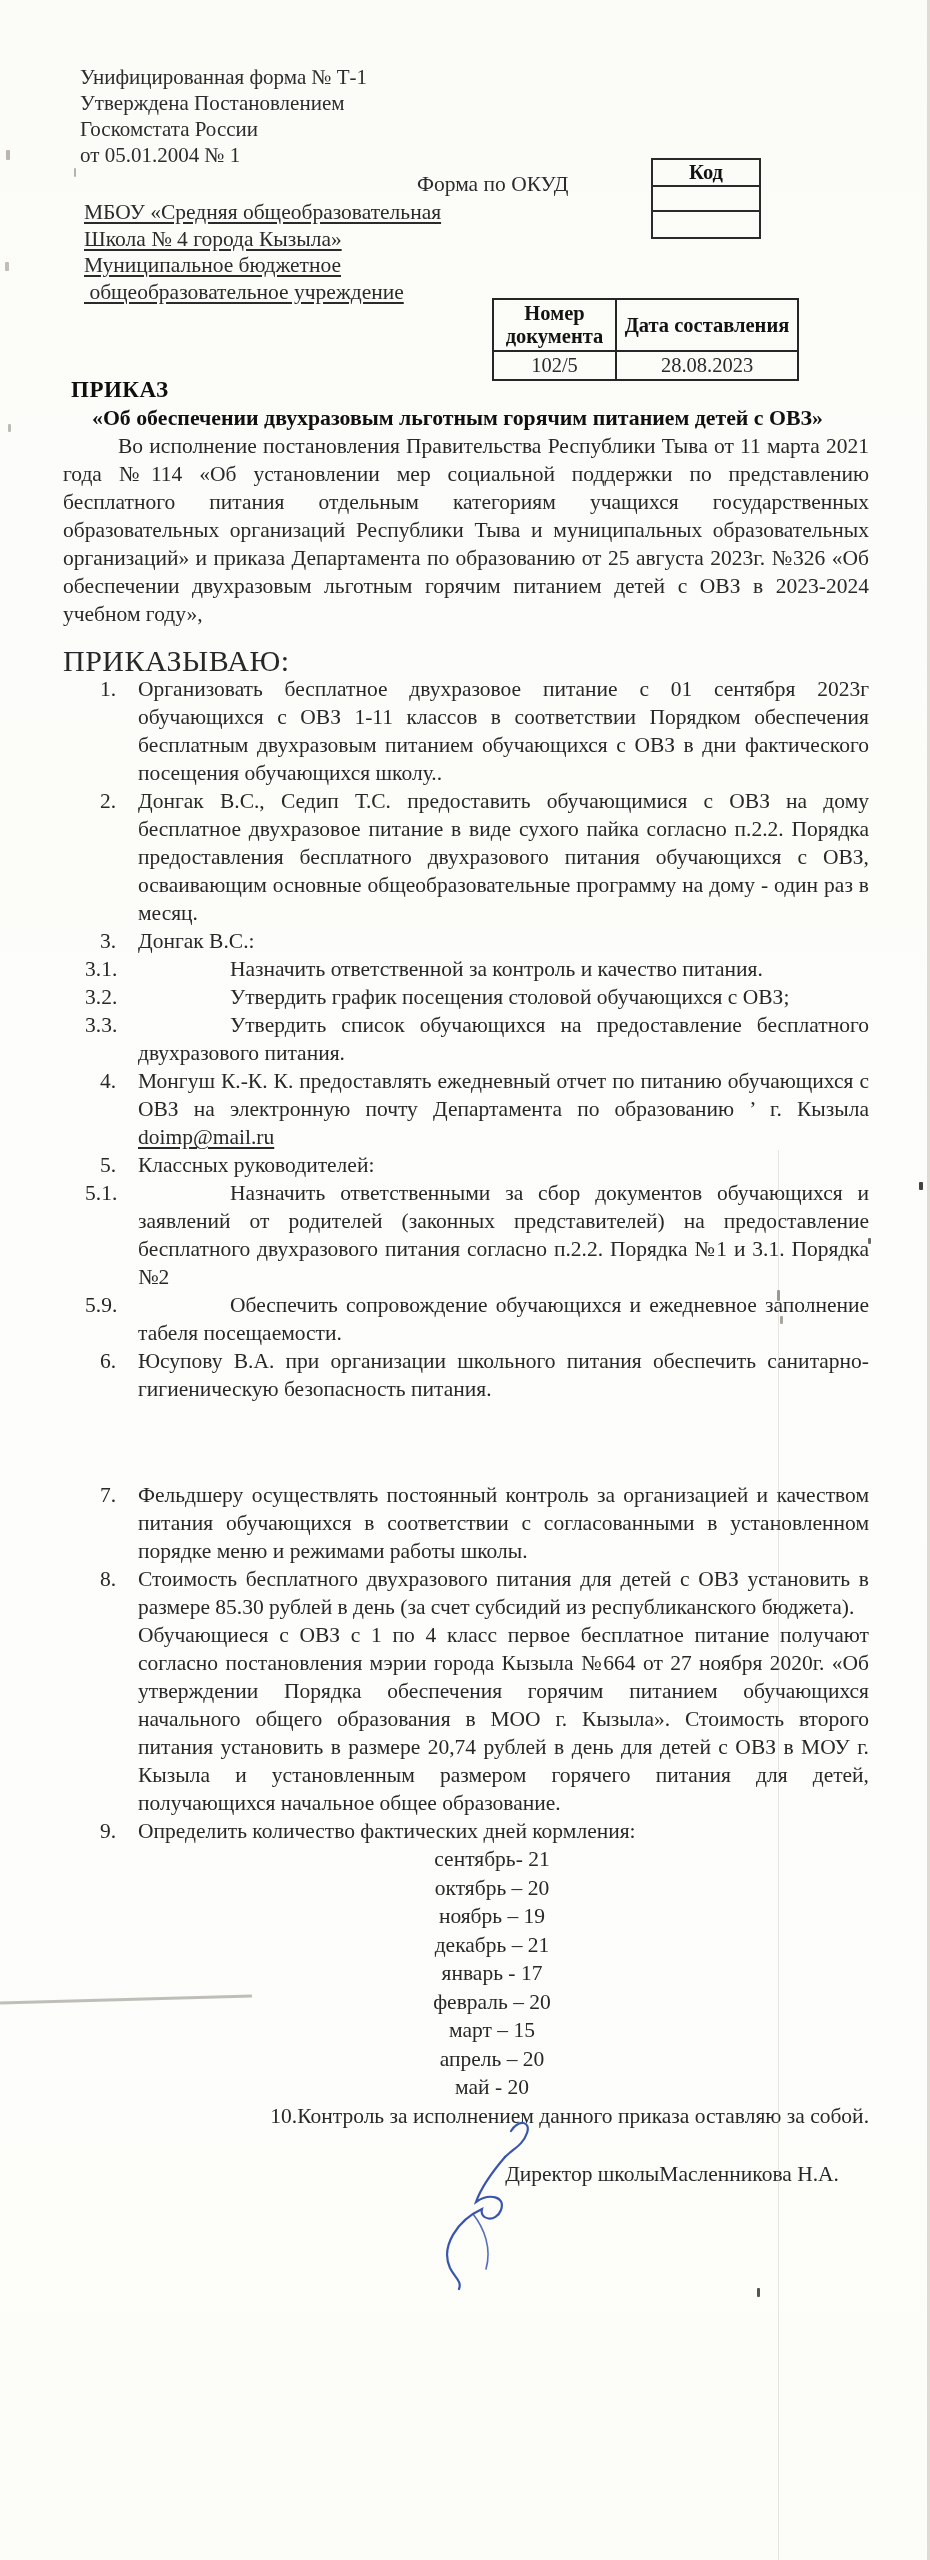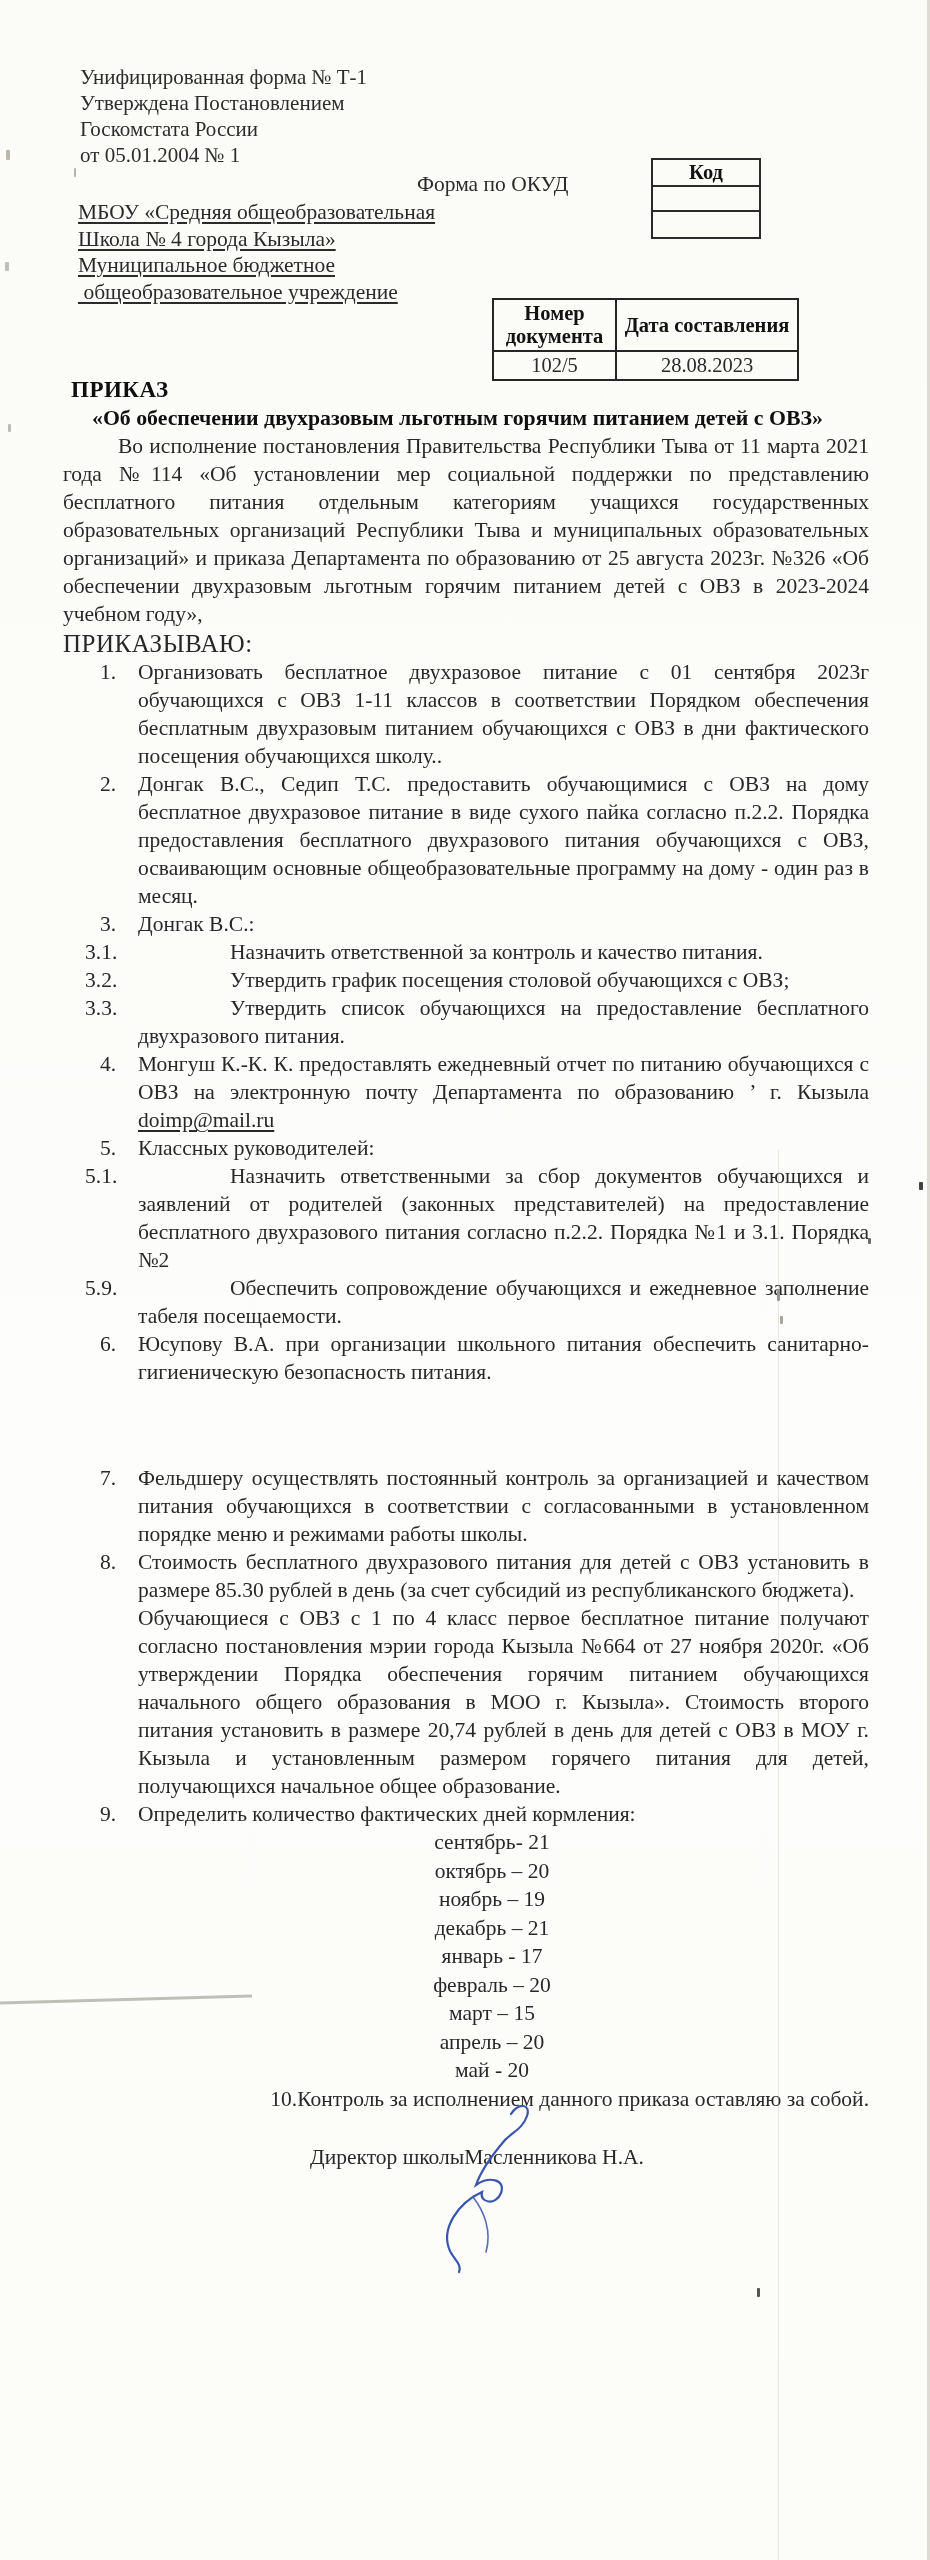--- a/index.html
+++ b/index.html
@@ -10,44 +10,44 @@
     color:#262626; overflow:hidden;
   }
   
   .hdr-block { position:absolute; left:80px; top:64px; font-size:21px; line-height:26px; color:#2c2c2c; }
   .okud { position:absolute; left:417px; top:172px; font-size:21.5px; color:#2b2b2b; }
   .kod-table { position:absolute; left:651px; top:158px; border-collapse:collapse; }
   .kod-table td { border:2px solid #2a2a2a; width:106px; text-align:center; padding:0; font-size:20.5px; }
   .kod-table .kod-head { font-weight:bold; color:#111; height:25px; }
   .kod-table .kod-empty1 { height:23px; }
   .kod-table .kod-empty2 { height:25px; }
-  .org-block { position:absolute; left:78px; top:199px; font-size:21.5px; line-height:26.5px; color:#2a2a2a; }
+  .org-block { position:absolute; left:84px; top:199px; font-size:21.5px; line-height:26.5px; color:#2a2a2a; }
   .org-block div { text-decoration:underline; text-underline-offset:3px; }
   .doc-table { position:absolute; left:492px; top:298px; border-collapse:collapse; font-size:20.5px; }
   .doc-table td { border:2px solid #262626; text-align:center; vertical-align:middle; padding:1px 4px; }
   .doc-table .dt-h { font-weight:bold; color:#131313; line-height:23px; height:48px; }
   .doc-table .c1 { width:113px; }
   .doc-table .c2 { width:172px; }
   .doc-table .dt-v { height:25px; color:#2a2a2a; }
   
   .main { position:absolute; left:63px; top:376px; width:806px; font-size:21.5px; line-height:28px; color:#282828; }
   .order-heading { font-weight:bold; font-size:23px; color:#0f0f0f; margin-left:8px; letter-spacing:.5px; }
   .order-title { font-weight:bold; font-size:21.8px; color:#101010; margin-left:29px; }
   .preamble { text-align:justify; text-indent:55px; }
-  .resolve { margin-top:2px; font-size:25px; letter-spacing:.5px; }
+  .resolve { margin-top:19px; font-size:30px; letter-spacing:.5px; }
   .item { text-align:justify; padding-left:75px; text-indent:-38px; }
   .item .num { display:inline-block; width:38px; text-indent:0; }
   .sub { text-align:justify; padding-left:75px; text-indent:-53px; }
   .sub .num { display:inline-block; width:145px; text-indent:0; }
   .item-cont { text-align:justify; padding-left:75px; }
   .months { padding-left:52px; line-height:28.5px;text-align:center; }
   .item10 { text-align:right; }
   .u { text-decoration:underline; text-underline-offset:3px; }
   .page-gap { height:78px; position:relative; }
-  .sig-row { position:relative; display:flex; justify-content:center; padding-left:52px; padding-right:30px; margin-top:30px; font-size:21.5px; }
+  .sig-row { position:relative; display:flex; justify-content:flex-end; padding-left:52px; padding-right:30px; margin-top:30px; font-size:21.5px; }
   .sig-ink { position:absolute; left:352px; top:-44px; width:150px; height:182px; }
   
   .art { position:absolute; }
   .scan-line { left:0; top:1998px; width:252px; height:3px; background:#aaa8a2; transform:rotate(-1.6deg); opacity:.75; }
   .streak-v { left:778px; top:1150px; width:1px; height:1410px; background:rgba(185,182,175,.35); }
   .edge-r { right:0; top:0; width:3px; height:2560px; background:#dddbd4; }
   .speck { background:#6b6b68; border-radius:1px; }
   .s1 { left:868px; top:1238px; width:3px; height:6px; }
   .s2 { left:777px; top:1290px; width:3px; height:11px; background:#9a988f; }
   .s3 { left:780px; top:1316px; width:3px; height:8px; background:#a7a59c; }

